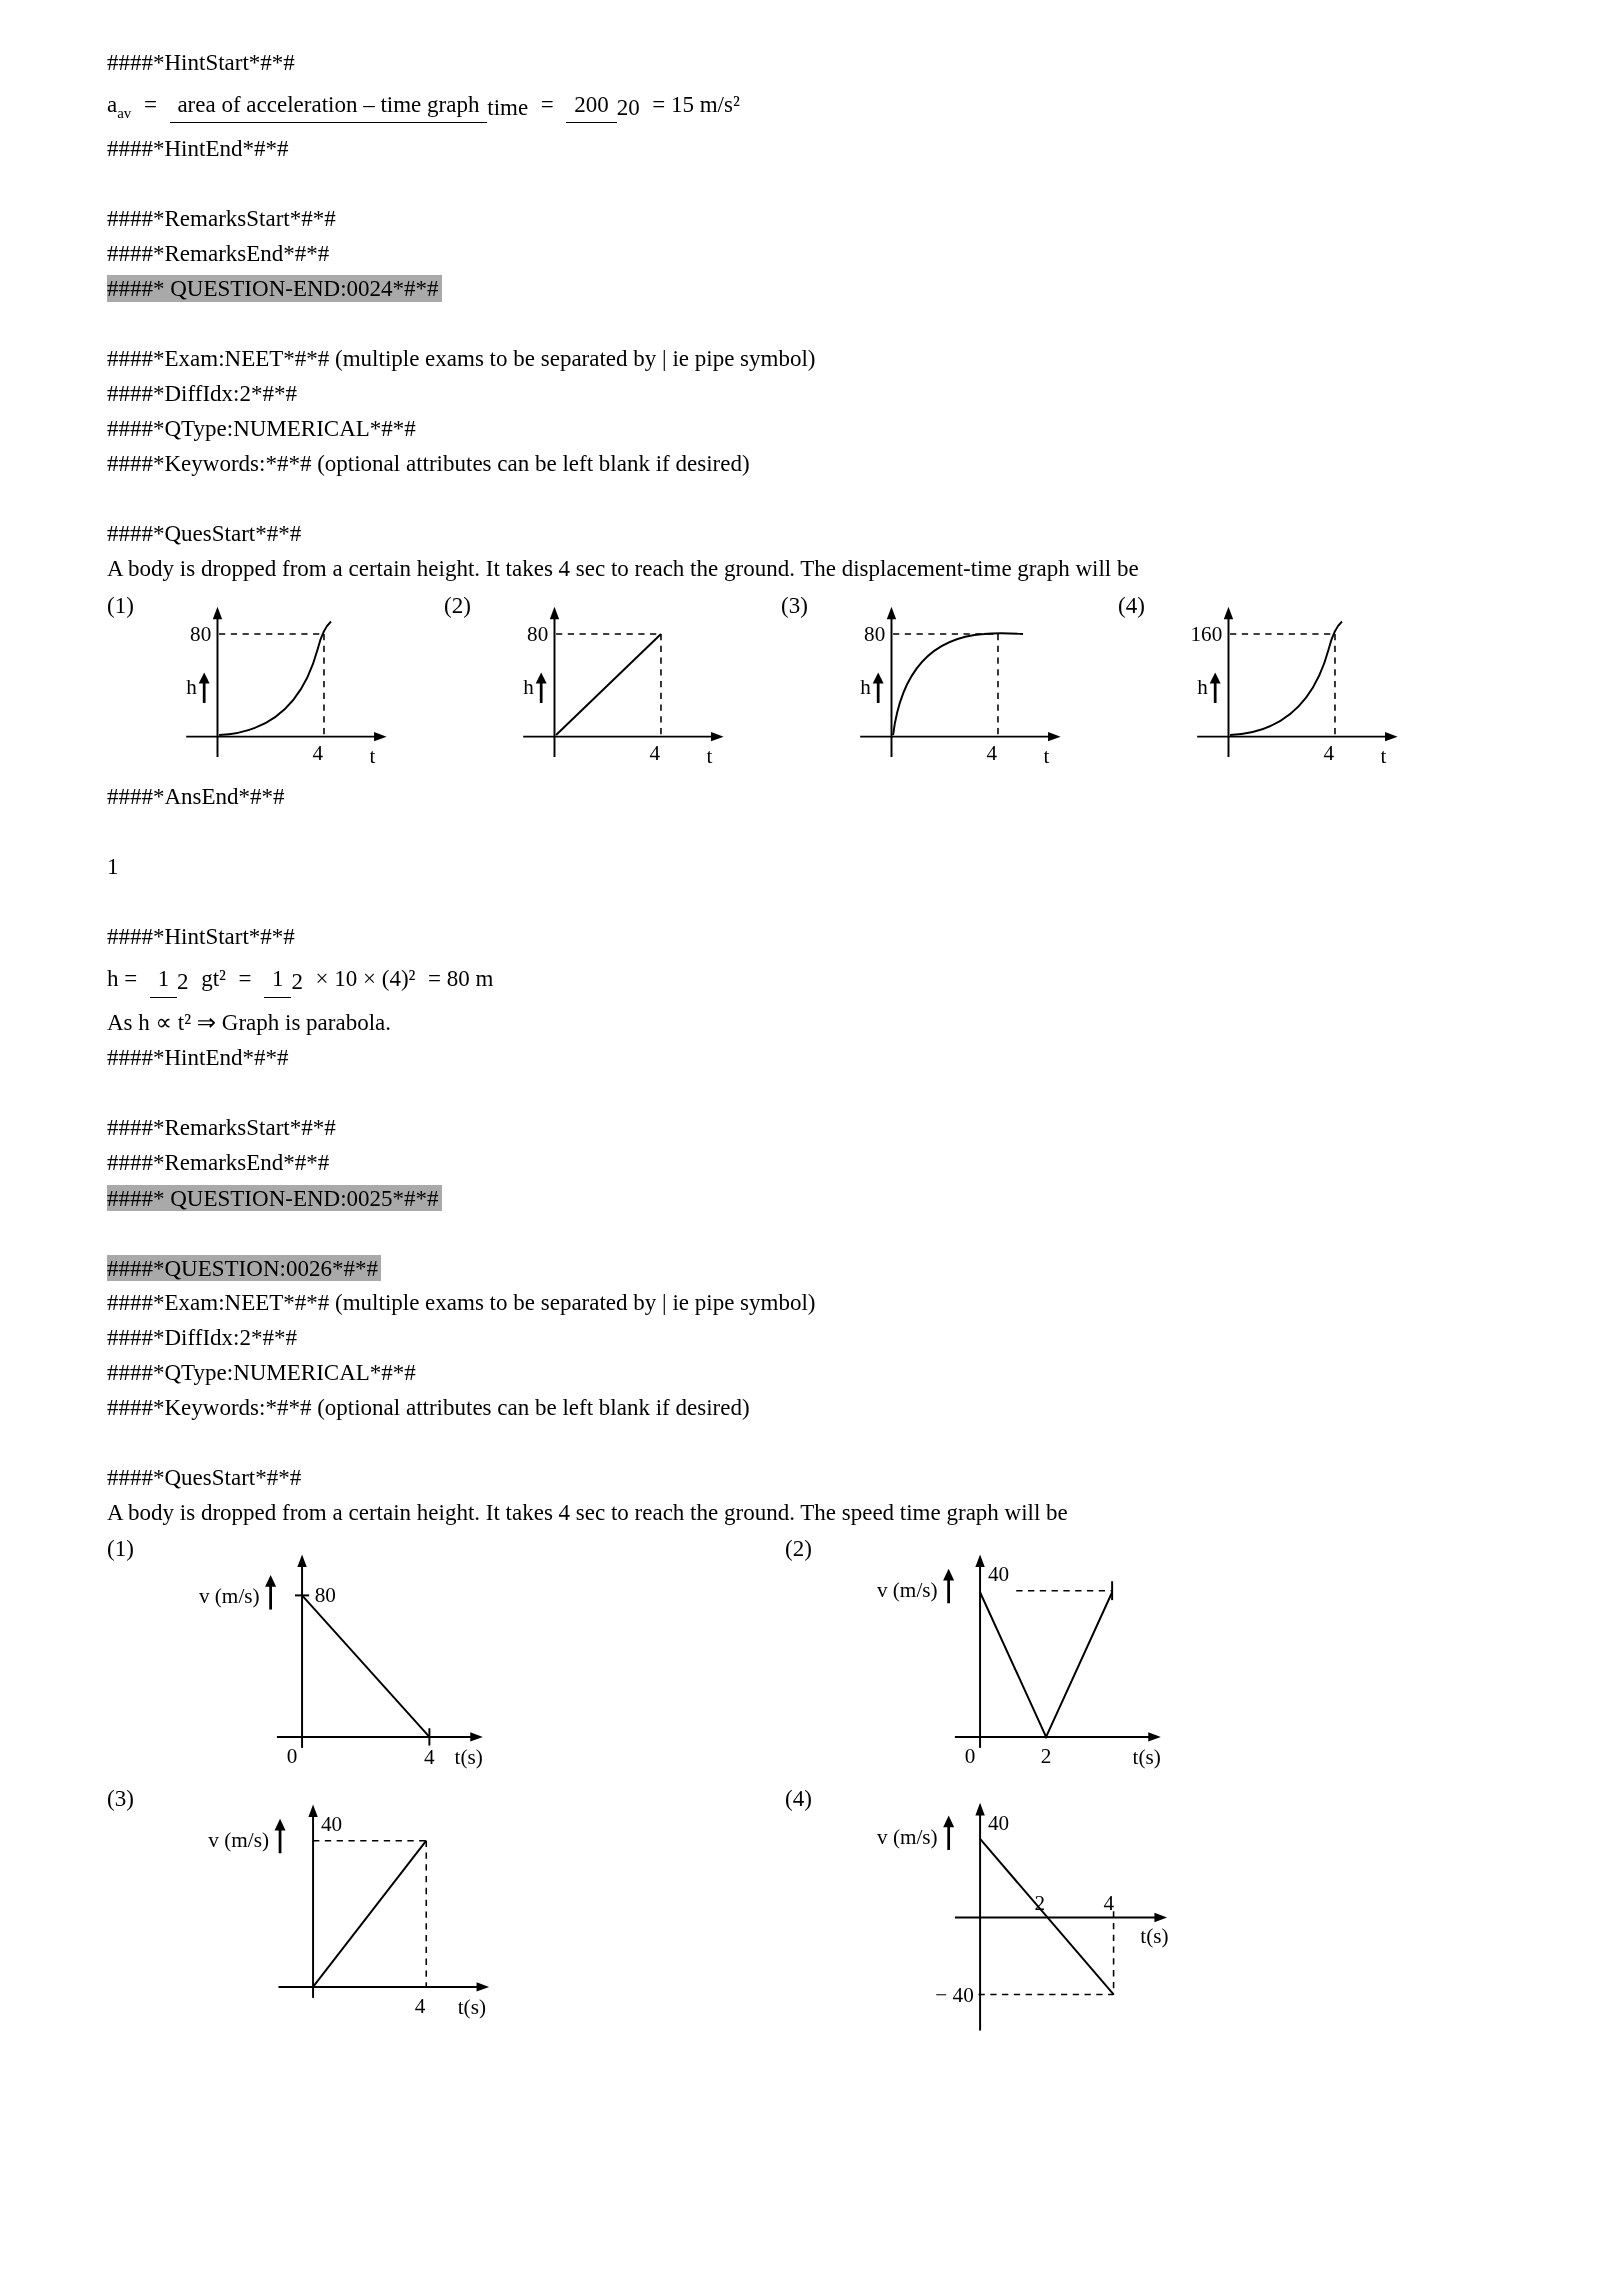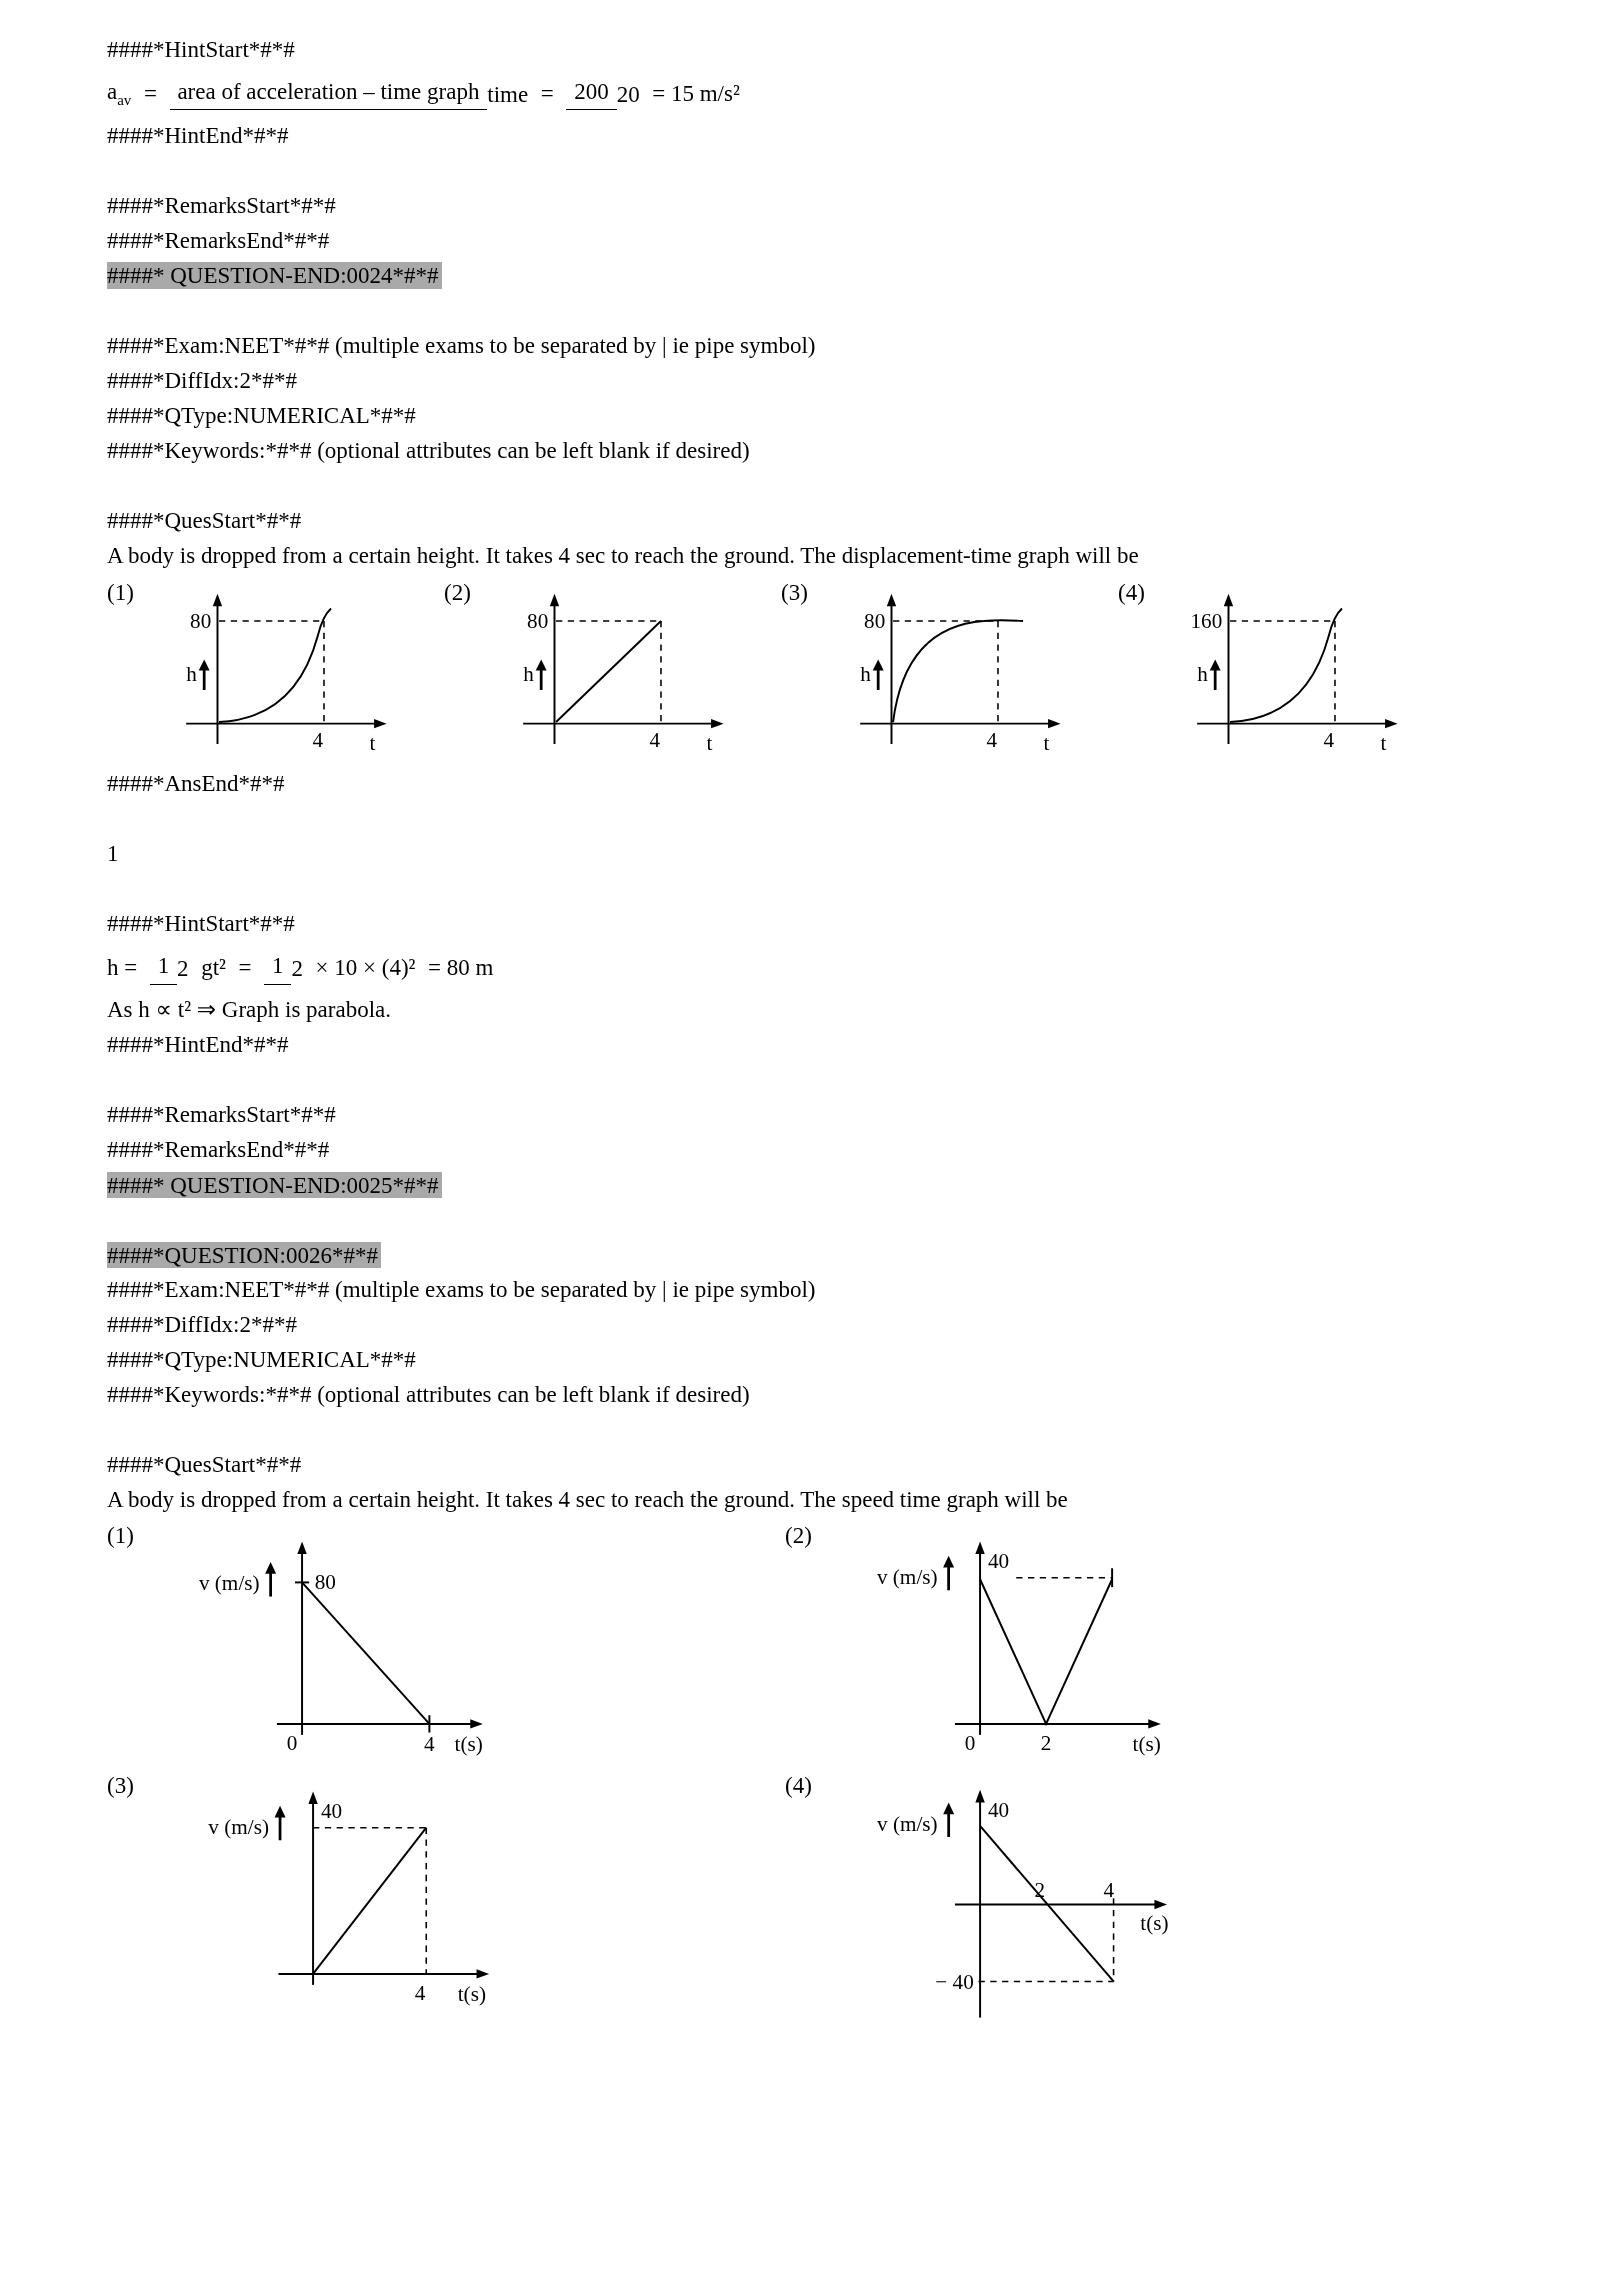--- a/index.html
+++ b/index.html
@@ -1,25 +1,25 @@
 <!DOCTYPE html>
 <html style="font-size:12.6px"><head>
 <meta charset="utf-8">
 <style>
   * { margin:0; padding:0; box-sizing:border-box; }
   html,body { background:#ffffff; }
   .page{
     position:relative; width:1623px; height:2295px; background:#fff; color:#000;
     font-family:"Liberation Serif", serif; font-size:23px; line-height:35px;
-    padding:32px 47px 0 107px; overflow:hidden;
+    padding:45px 47px 0 107px; overflow:hidden;
   }
   .line{ min-height:35px; white-space:pre-wrap; }
   .blank{ height:35px; }
   .hl{ background:#a9a9a9; padding:0.8px 3.1px 0.8px 0; }
-  .formula{ display:flex; align-items:center; gap:12.6px; margin:11px 0 7.9px 0; line-height:1.25; }
+  .formula{ display:flex; align-items:flex-start; gap:12.6px; margin:11px 0 7.9px 0; line-height:1.25; }
   .frac{ display:inline-flex; flex-direction:row; align-items:center; text-align:center; }
   .frac .num{ padding:0 7.9px 2.4px 7.9px; border-bottom:1.6px solid #000; }
   .frac .den{ padding-top:2.4px; }
   .tok sub{ font-size:0.65em; }
   .graph-row{ display:flex; gap:49px; margin:4.7px 0 4.7px 0; }
   .opt{ display:flex; align-items:flex-start; gap:11px; }
   .opt-label{ display:inline-block; min-width:41px; line-height:28px; padding-top:1.6px; }
   .q26-grid{ display:grid; grid-template-columns:678px auto; margin-top:3.1px; }
   .q26-grid .opt{ margin-bottom:14px; }
   svg text{ font-size:27px; font-family:"Liberation Serif", serif; fill:#000; }

